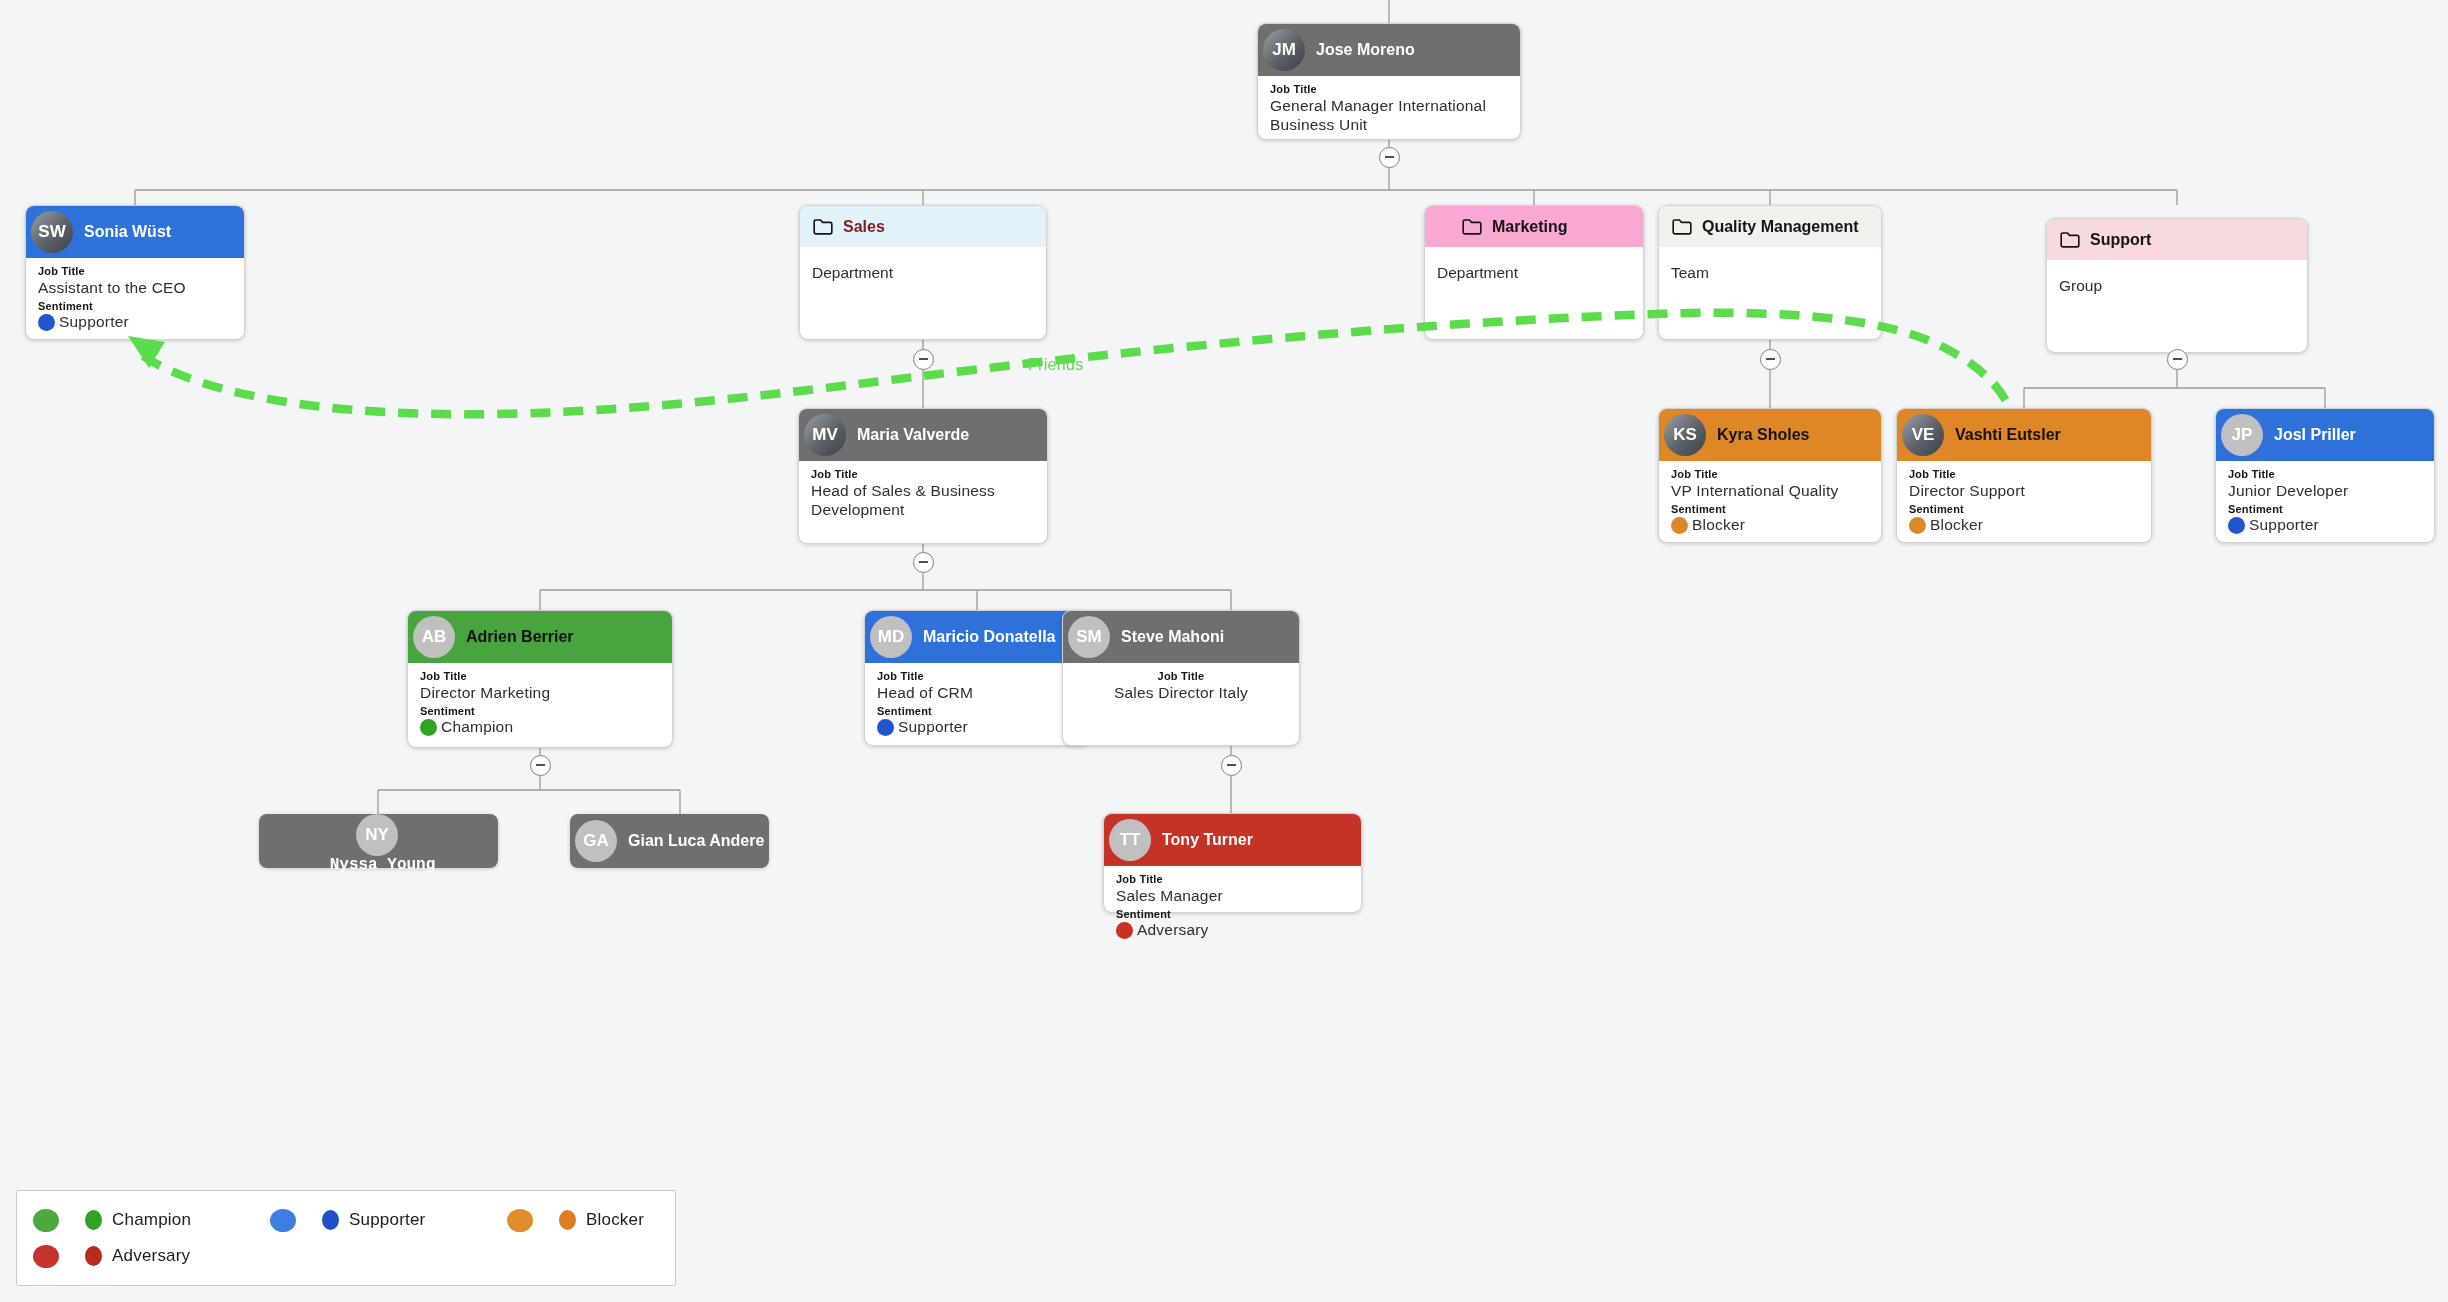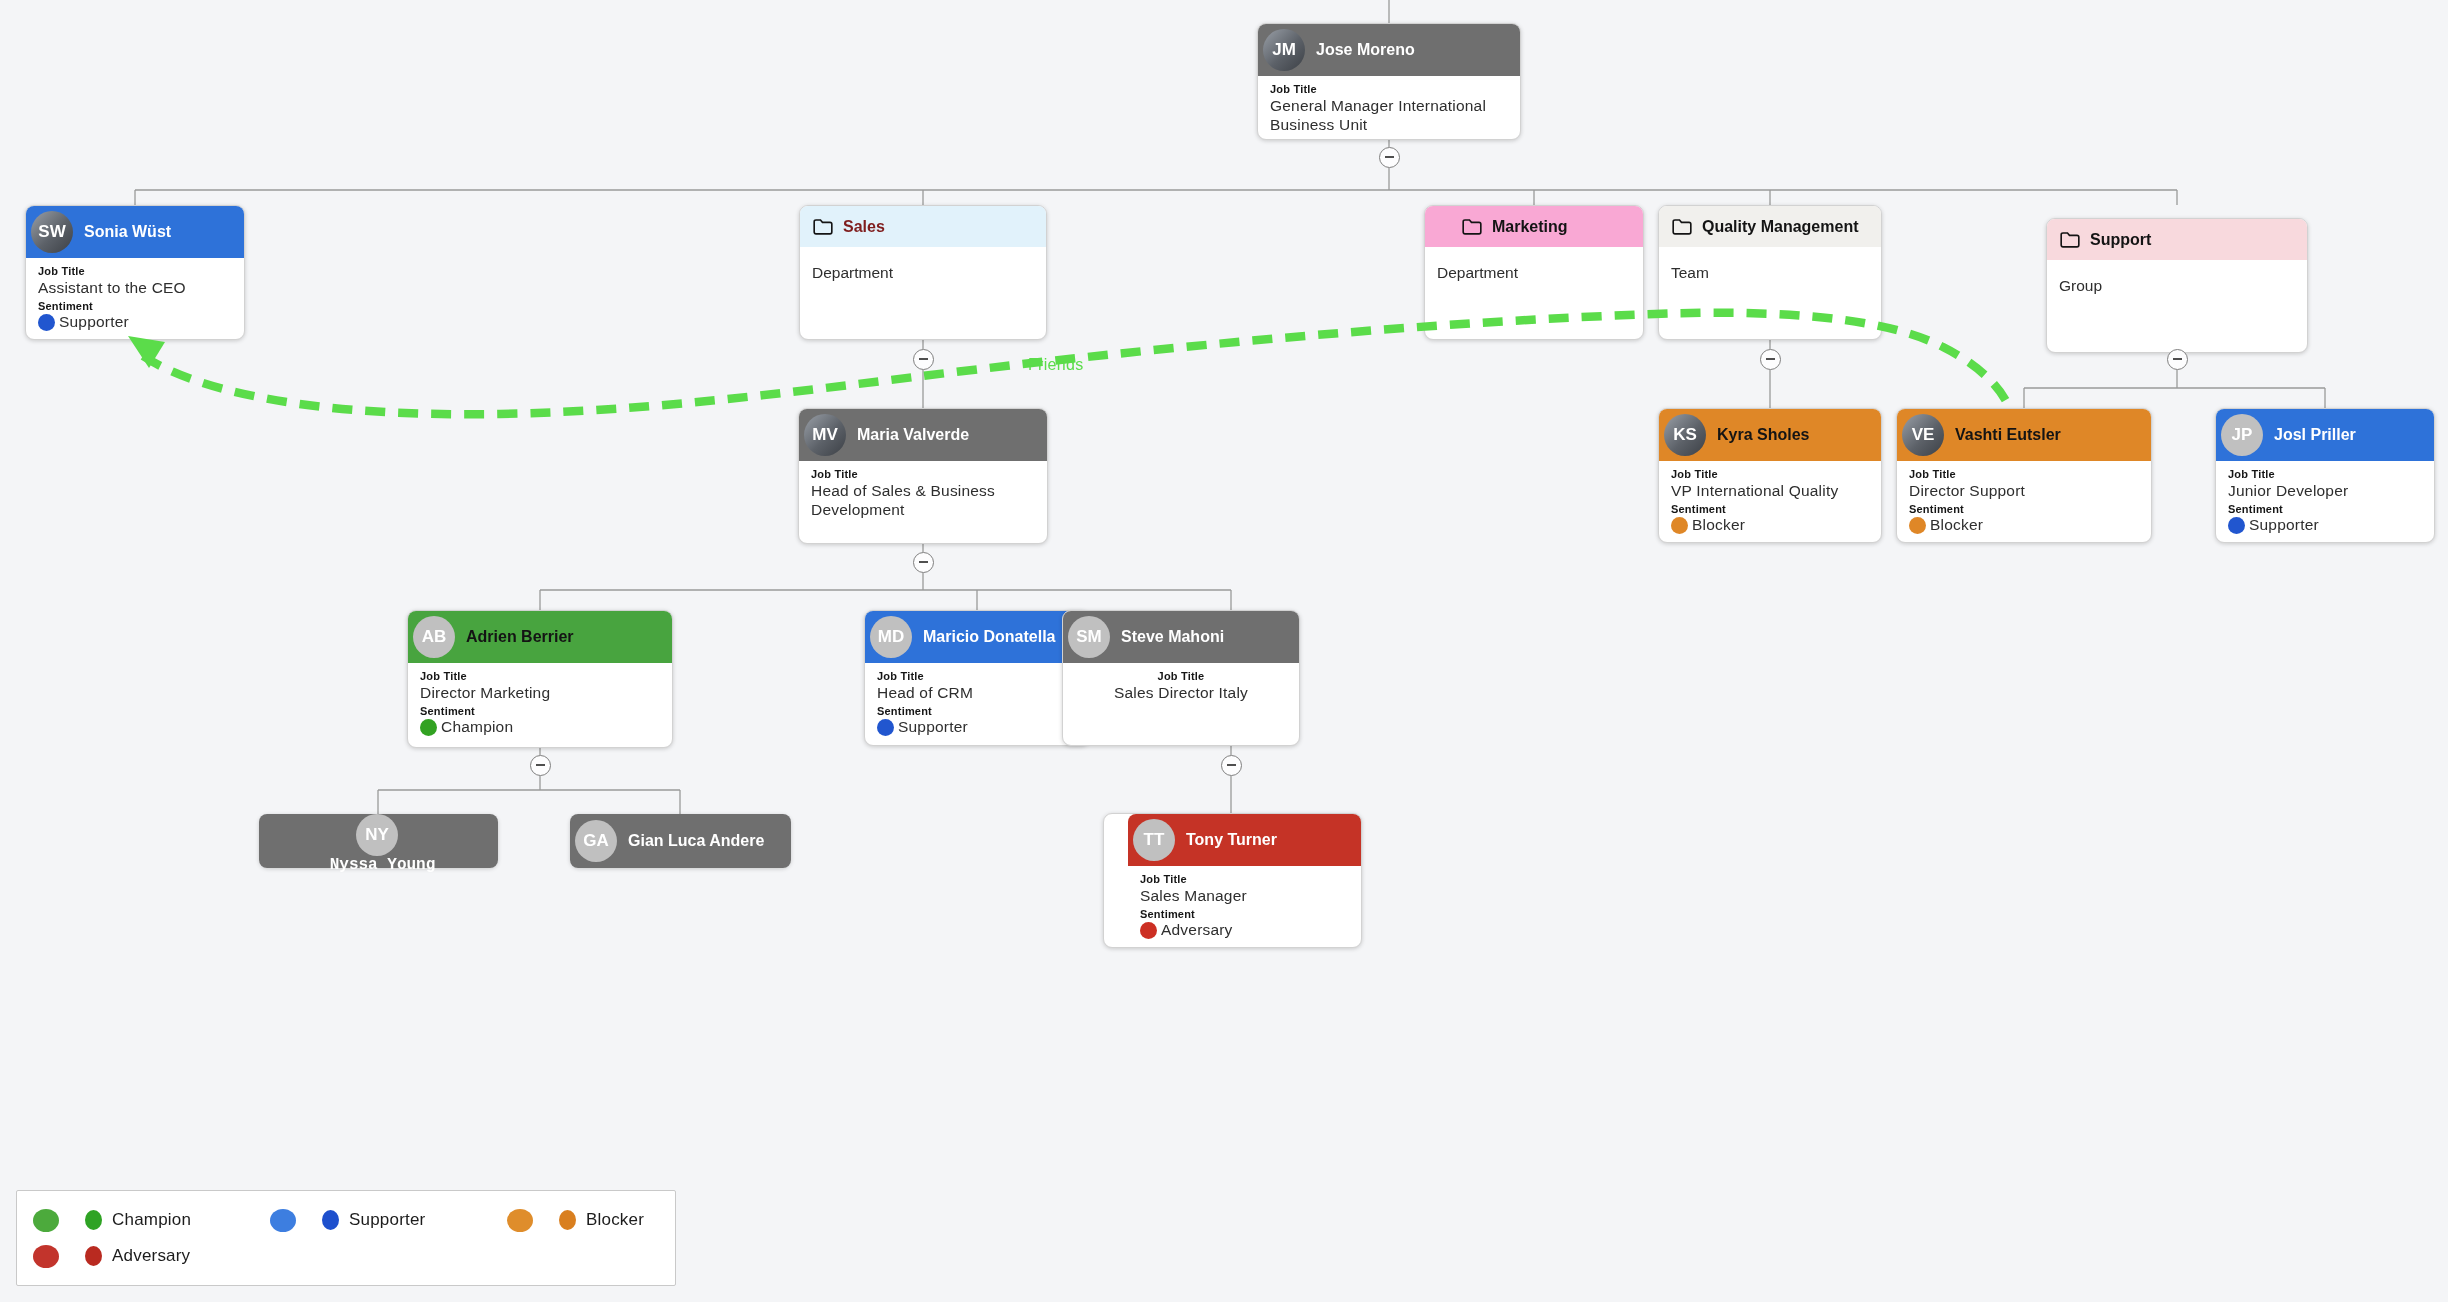--- a/index.html
+++ b/index.html
@@ -245,27 +245,27 @@
           <div class="field-label">Job Title</div>
           <div class="field-value">Sales Director Italy</div>
         </div>
       </div>
       <div class="card compact" style="left: 259px; top: 814px; width: 239px; height: 54px;">
         <div class="card-head" style="background: rgb(111, 111, 111); flex-direction: column;">
           <div class="avatar">NY</div>
           <span class="name" style="color: rgb(255, 255, 255); font-family: Liberation Mono, monospace;">Nyssa Young</span>
         </div>
       </div>
-      <div class="card compact" style="left: 570px; top: 814px; width: 221px; height: 54px;">
+      <div class="card compact" style="left: 570px; top: 814px; width: 199px; height: 54px;">
         <div class="card-head" style="background: rgb(111, 111, 111);">
           <div class="avatar">GA</div>
           <span class="name" style="color: rgb(255, 255, 255);">Gian Luca Andere</span>
         </div>
       </div>
-      <div class="card" style="left: 1103px; top: 813px; width: 259px; height: 135px; padding-left: 24px;">
+      <div class="card" style="left: 1103px; top: 813px; width: 259px; height: 100px;">
         <div class="card-head" style="background: rgb(197, 51, 38);">
           <div class="avatar">TT</div>
           <span class="name" style="color: rgb(255, 255, 255);">Tony Turner</span>
         </div>
         <div class="card-body">
           <div class="field-label">Job Title</div>
           <div class="field-value">Sales Manager</div>
           <div class="field-label">Sentiment</div>
           <div class="sent-row">
             <span class="sent-dot" style="background: rgb(204, 47, 35);"></span>

